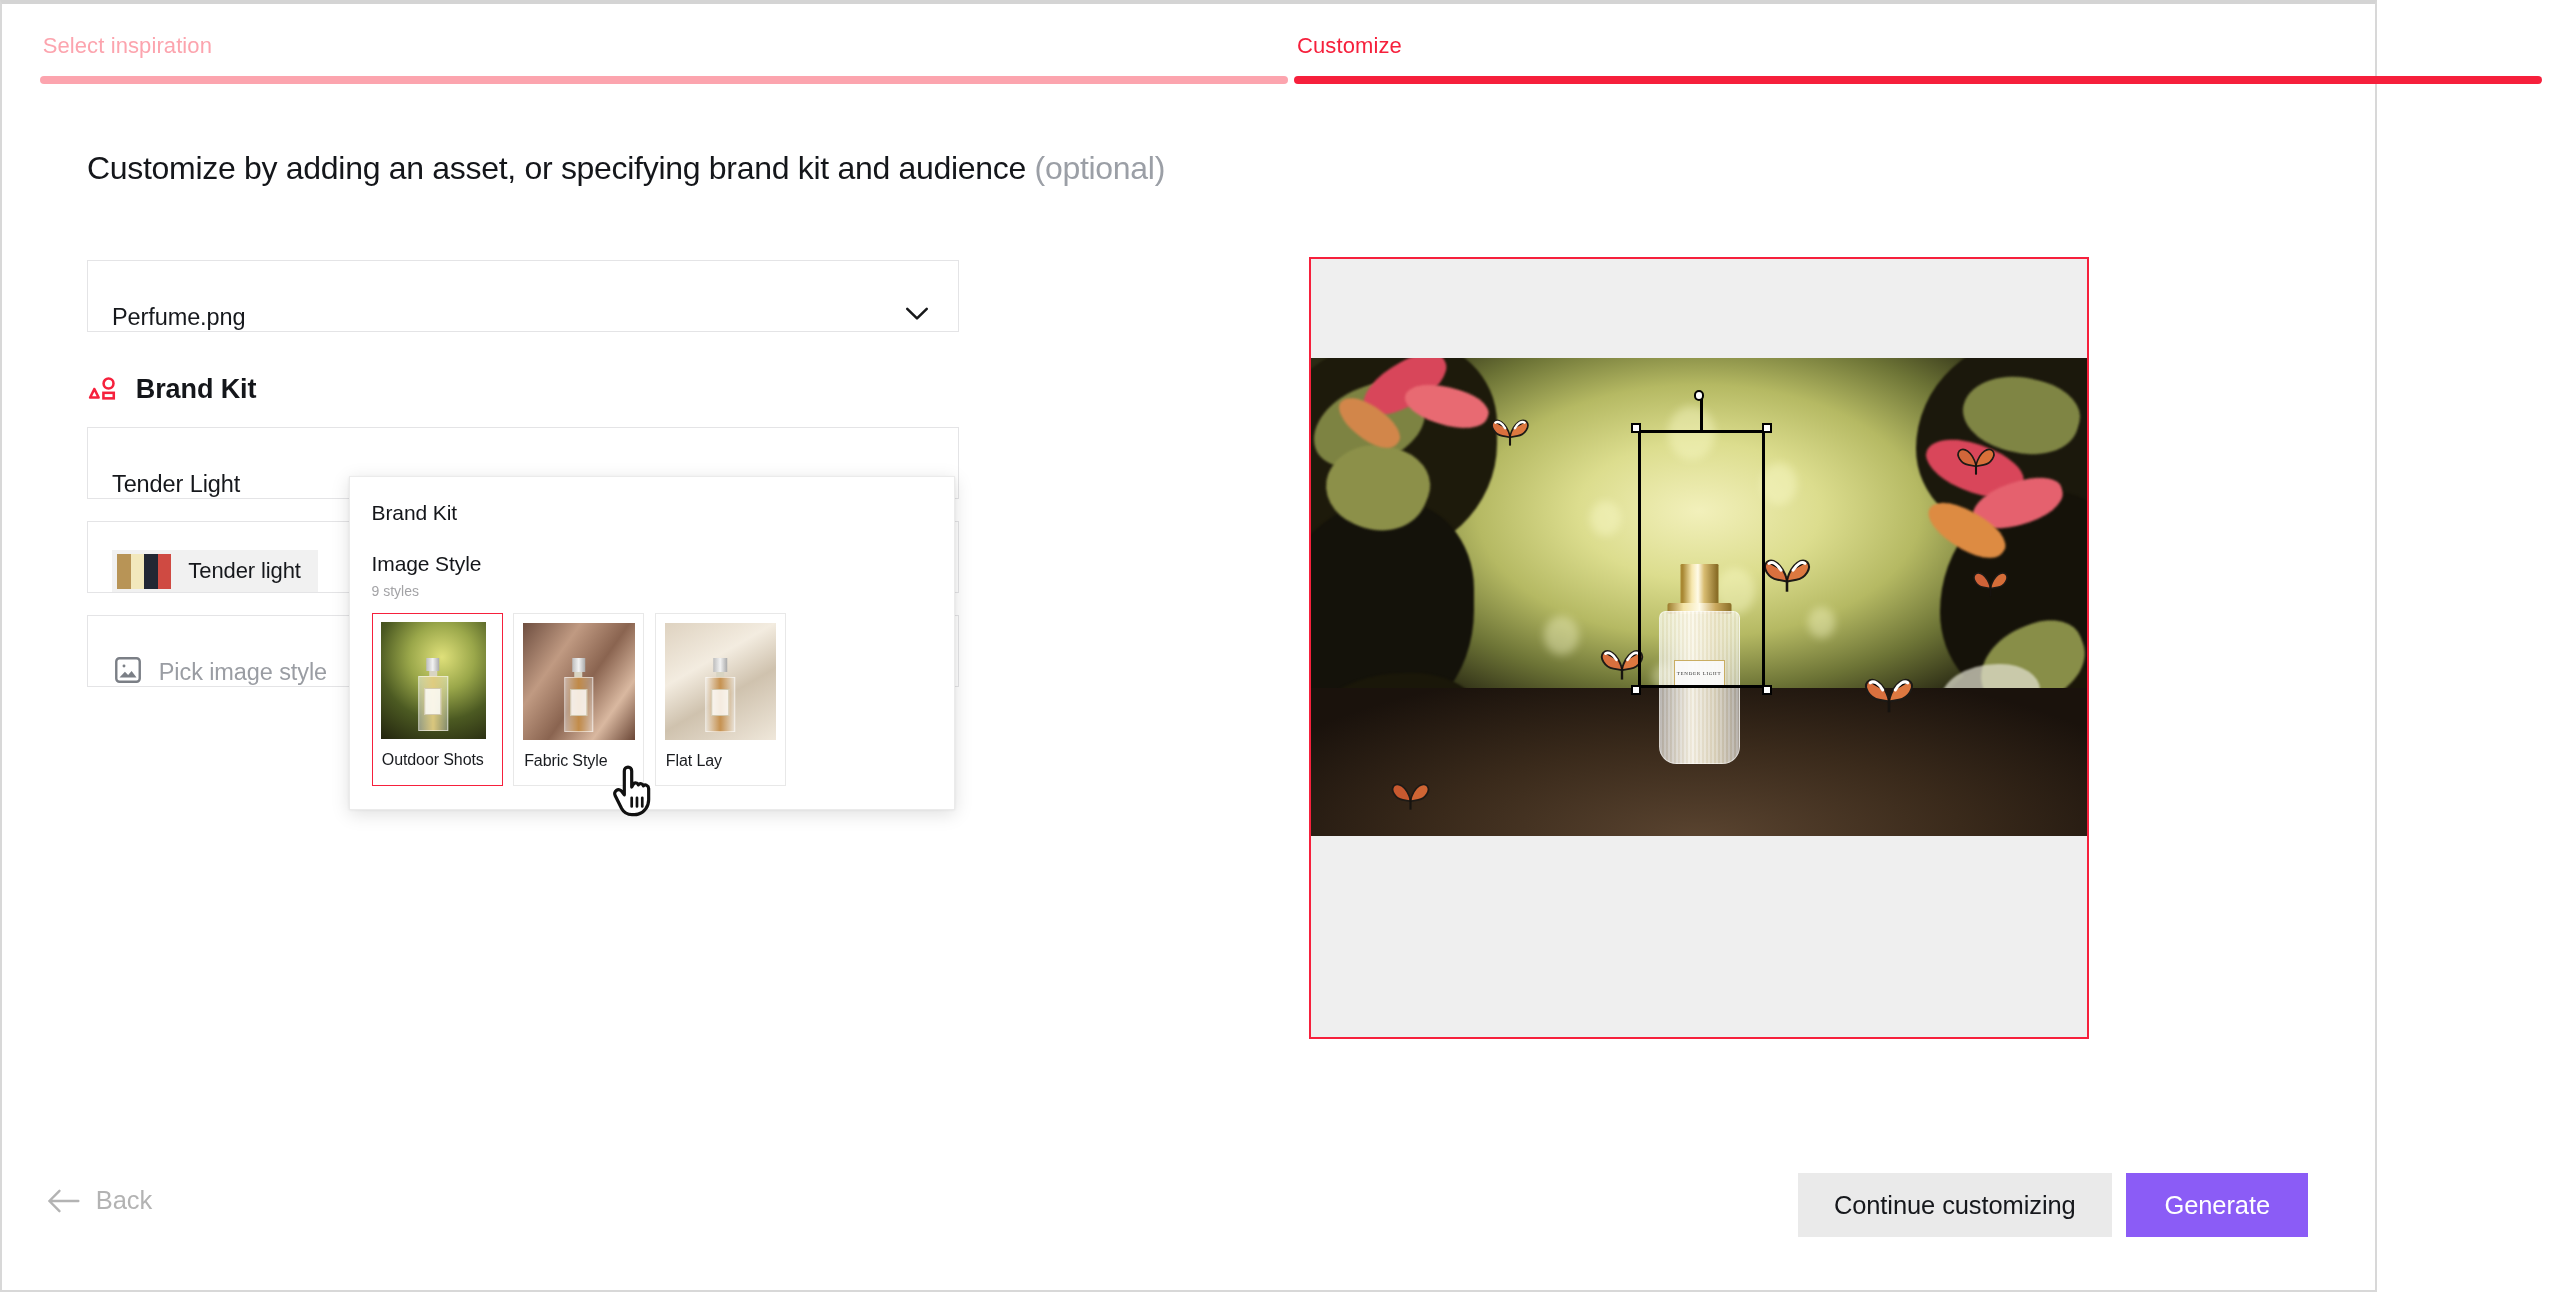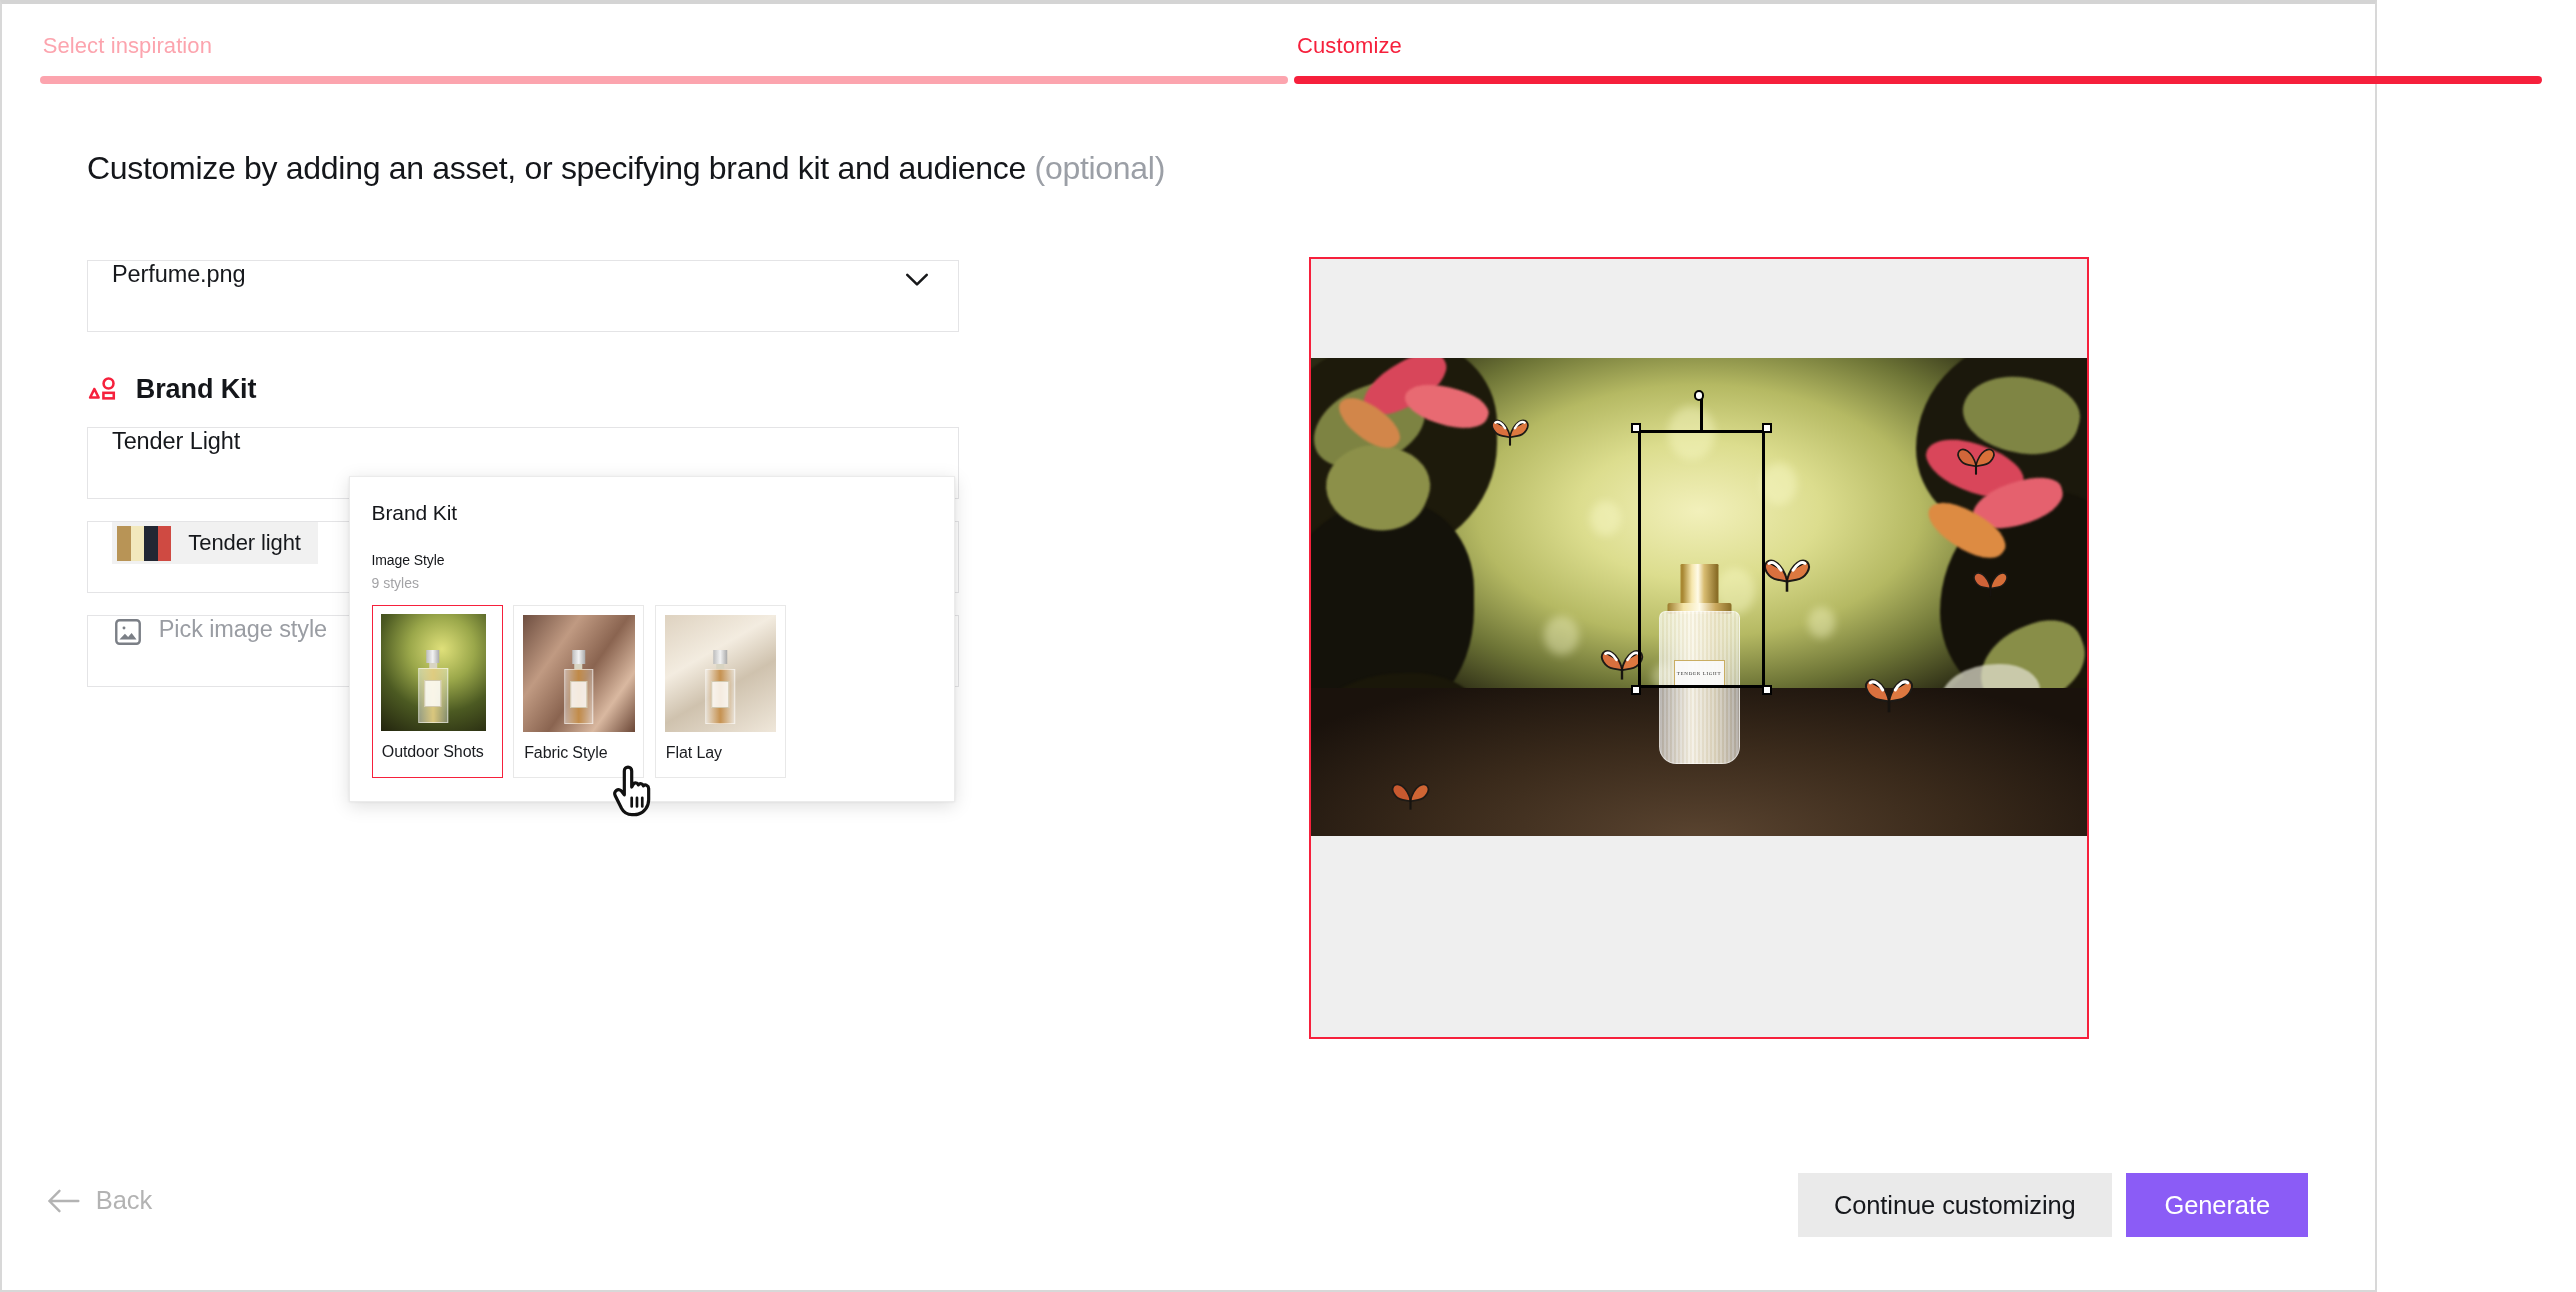--- a/index.html
+++ b/index.html
@@ -76,21 +76,21 @@
     letter-spacing: -0.1px;
   }
   .sec-icon { width: 34px; height: 34px; display: block; flex: none; }
 
   .field {
     width: 872px;
     height: 72px;
     border: 1.3px solid #e4e4e6;
     background: #ffffff;
     display: flex;
-    align-items: flex-start;
+    align-items: flex-end;
     padding: 0 23px 0 24px;
     position: relative;
   }
   .field + .field { margin-top: 22px; }
   .field-text {
     font-size: 23.5px;
     color: #16181c;
     flex: 1;
     letter-spacing: -0.1px;
   }
@@ -129,21 +129,21 @@
     padding: 24px 21.5px 23px 21.5px;
     z-index: 20;
   }
   .popup-title {
     font-size: 21px;
     color: #14161a;
     letter-spacing: -0.1px;
     margin-bottom: 27px;
   }
   .popup-sub {
-    font-size: 14px;
+    font-size: 21px;
     color: #14161a;
     letter-spacing: -0.1px;
   }
   .popup-count {
     font-size: 14px;
     color: #a3a3a6;
     margin-top: 6.7px;
     margin-bottom: 14.8px;
   }
   .style-grid { display: flex; gap: 10.7px; }

